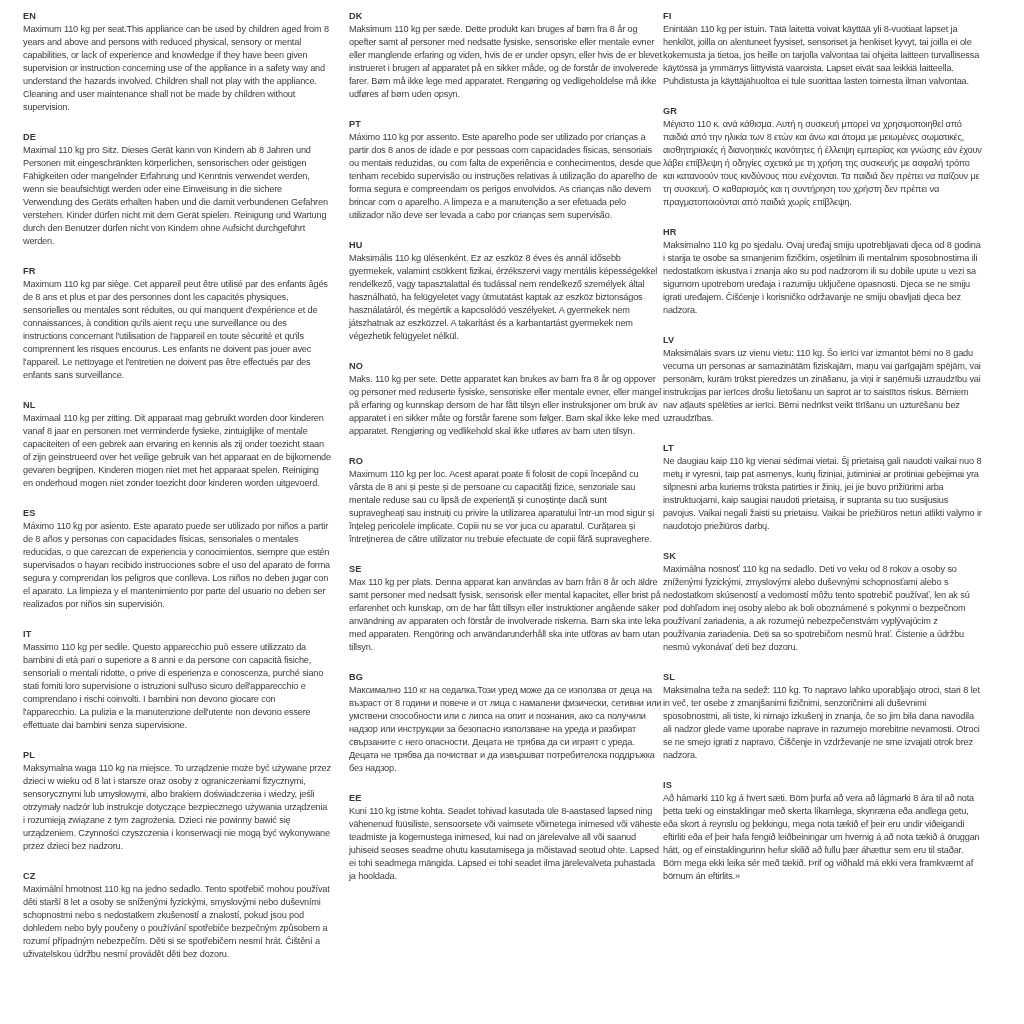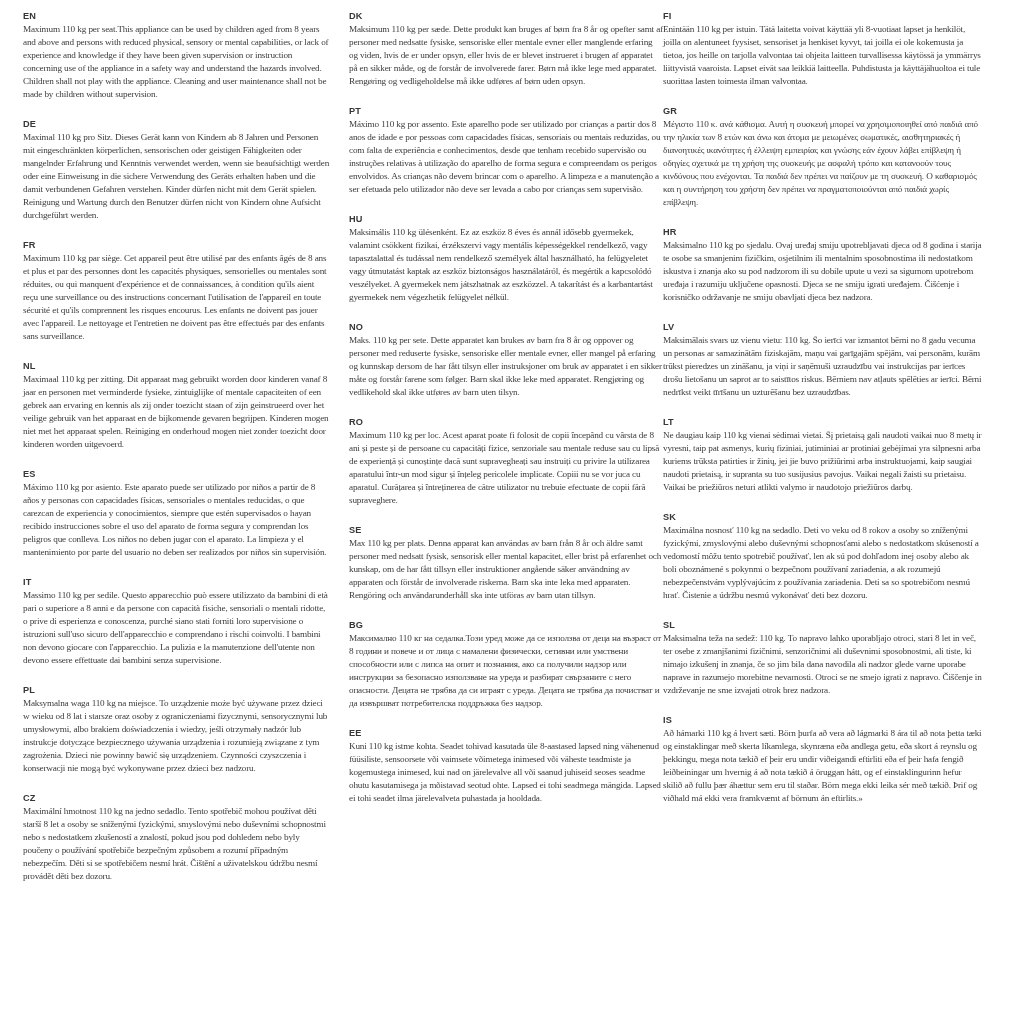--- a/index.html
+++ b/index.html
@@ -38,21 +38,20 @@
   }
   .lang-text {
     font-size: 9.2px;
     font-weight: 400;
     line-height: 13px;
     letter-spacing: -0.2px;
     margin: 0;
     color: #3c3c3c;
     text-align: left;
     word-spacing: 0.2px;
-    font-family: Liberation Serif, serif;
   }
 </style>
 </head>
 <body>
 
 <div class="page">
   <div class="col col-0" id="col-0">
   <section class="lang-section">
     <h2 class="lang-code">EN</h2>
     <p class="lang-text">Maximum 110 kg per seat.This appliance can be used by children aged from 8 years and above and persons with reduced physical, sensory or mental capabilities, or lack of experience and knowledge if they have been given supervision or instruction concerning use of the appliance in a safety way and understand the hazards involved. Children shall not play with the appliance. Cleaning and user maintenance shall not be made by children without supervision.</p>

